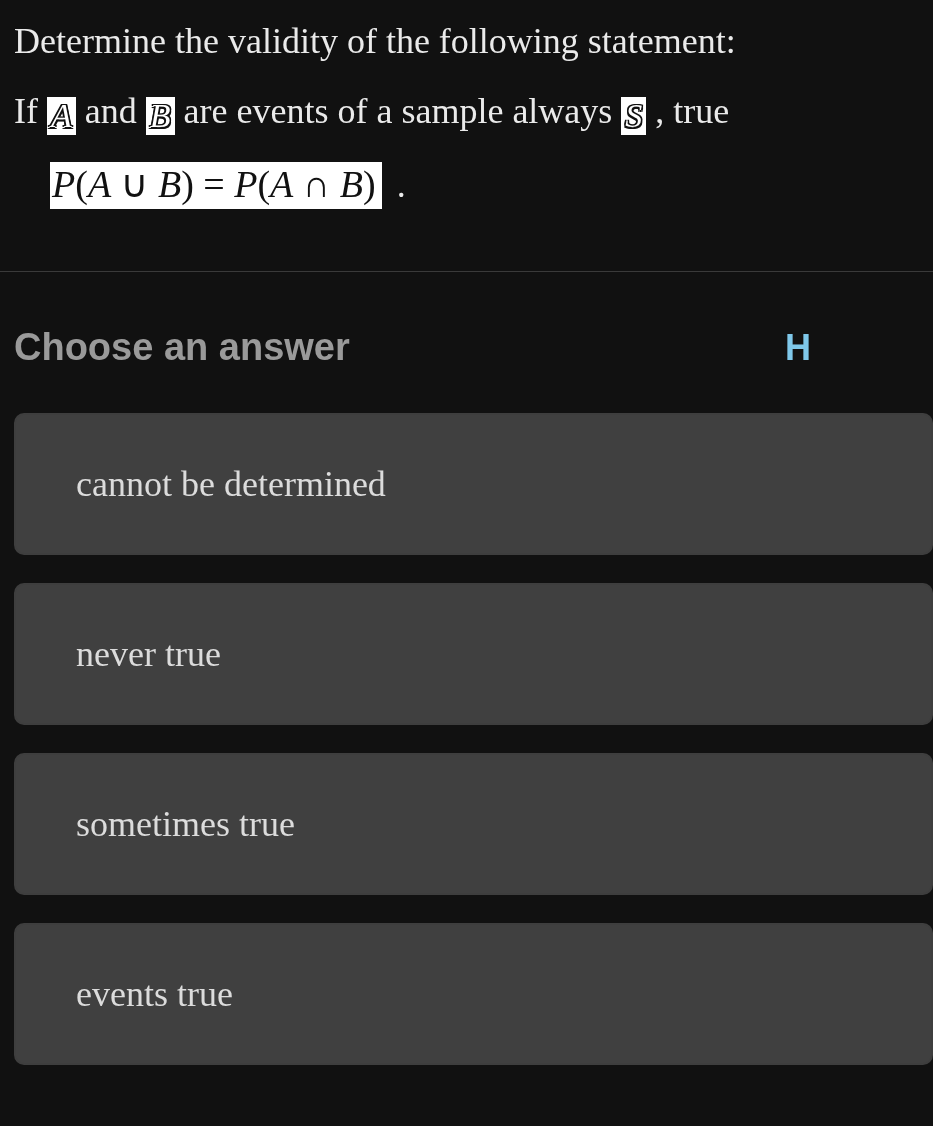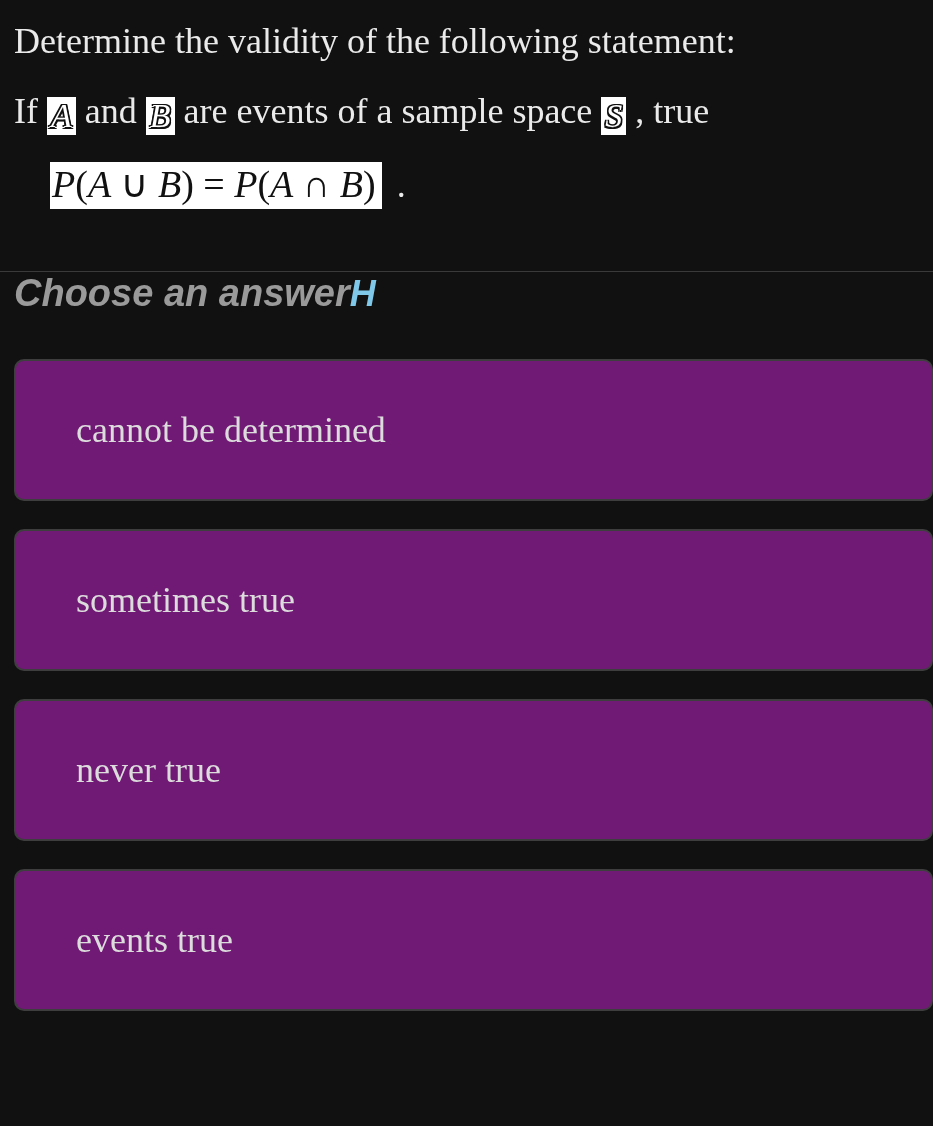--- a/index.html
+++ b/index.html
@@ -72,22 +72,23 @@
   }
   .divider {
     border: none;
     border-top: 1px solid #3a3a3a;
     margin: 58px 0 0 -14px;
     width: 947px;
   }
   .choose-row {
     display: flex;
     align-items: baseline;
+    justify-content: space-between;
+    margin-top: 54px;
     padding-right: 0;
-    font-style: italic;
   }
   .choose-label {
     font-family: "Segoe UI", "Helvetica Neue", Arial, sans-serif;
     font-weight: 700;
     font-size: 38px;
     color: #9a9a9a;
   }
   .hint-fragment {
     font-family: "Segoe UI", "Helvetica Neue", Arial, sans-serif;
     font-weight: 700;
@@ -95,21 +96,21 @@
     color: #7fc8ea;
     margin-right: -6px;
   }
   .answers {
     margin-top: 44px;
   }
   .answer {
     box-sizing: border-box;
     border: 2px solid #3e3e3e;
     border-radius: 10px;
-    background: #701a75;
+    background: #404040;
     width: 919px;
     min-height: 142px;
     margin-bottom: 28px;
     padding: 16px 60px;
     display: flex;
     align-items: center;
     cursor: pointer;
   }
   .answer-text {
     font-family: Georgia, "Times New Roman", serif;
@@ -122,21 +123,21 @@
 
 <div class="page">
 
   <div class="prompt">
     <div>Determine the validity of the following statement:</div>
     <div class="line2">
       <span>If </span>
       <span class="mvar"><span class="mvar-text">A</span></span>
       <span> and </span>
       <span class="mvar"><span class="mvar-text">B</span></span>
-      <span> are events of a sample space </span>
+      <span> are events of a sample always </span>
       <span class="mvar"><span class="mvar-text">S</span></span>
       <span>, true</span>
     </div>
     <div class="formula-line">
       <span class="formula-box">
         <span>P</span><span class="op">(</span><span>A</span><span class="op"> ∪ </span><span>B</span><span class="op">) = </span><span>P</span><span class="op">(</span><span>A</span><span class="op"> ∩ </span><span>B</span><span class="op">)</span>
       </span>
       <span class="period">.</span>
     </div>
   </div>
@@ -146,23 +147,23 @@
   <div class="choose-row">
     <div class="choose-label">Choose an answer</div>
     <div class="hint-fragment">H</div>
   </div>
 
   <div class="answers">
     <div class="answer">
       <span class="answer-text">cannot be determined</span>
     </div>
     <div class="answer">
-      <span class="answer-text">sometimes true</span>
+      <span class="answer-text">never true</span>
     </div>
     <div class="answer">
-      <span class="answer-text">never true</span>
+      <span class="answer-text">sometimes true</span>
     </div>
     <div class="answer">
       <span class="answer-text">events true</span>
     </div>
   </div>
 
 </div>
 
 </body></html>

